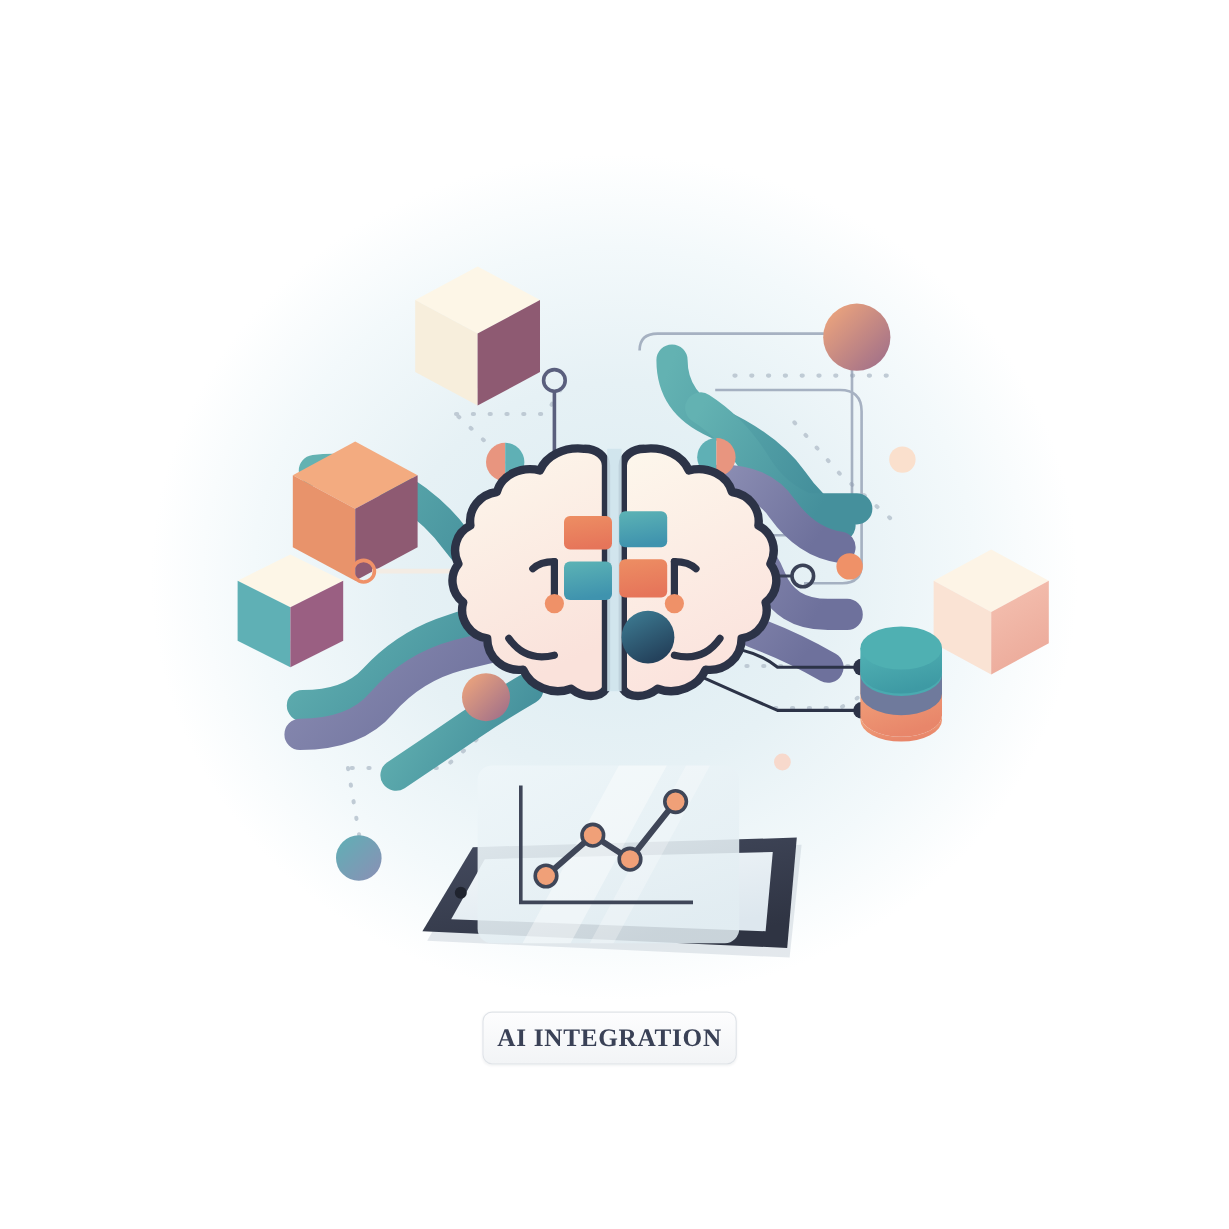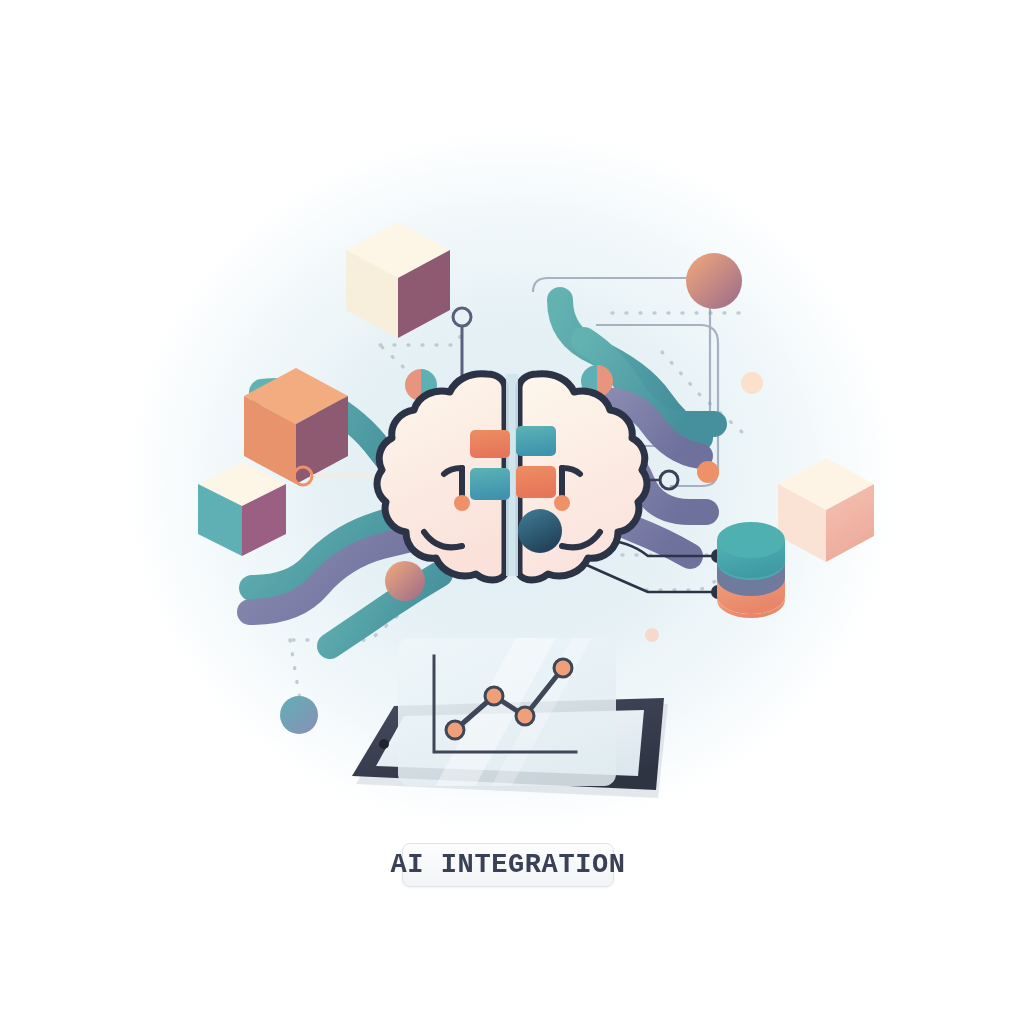--- a/index.html
+++ b/index.html
@@ -33,22 +33,22 @@
     height: 42px;
     border-radius: 8px;
     background: linear-gradient(180deg, #fdfdfe 0%, #f2f4f6 100%);
     border: 1px solid #dfe3e8;
     box-shadow: 0 1px 2px rgba(40,50,70,0.06);
     display: flex;
     align-items: center;
     justify-content: center;
   }
   #badge-label {
-    font-family: Liberation Mono, monospace;
-    font-size: 27px;
+    font-family: Liberation Serif, serif;
+    font-size: 21px;
     font-weight: bold;
     letter-spacing: 0.6px;
     color: #3a4156;
     white-space: nowrap;
   }
 </style>
 </head>
 <body>
 
 <div id="stage">

